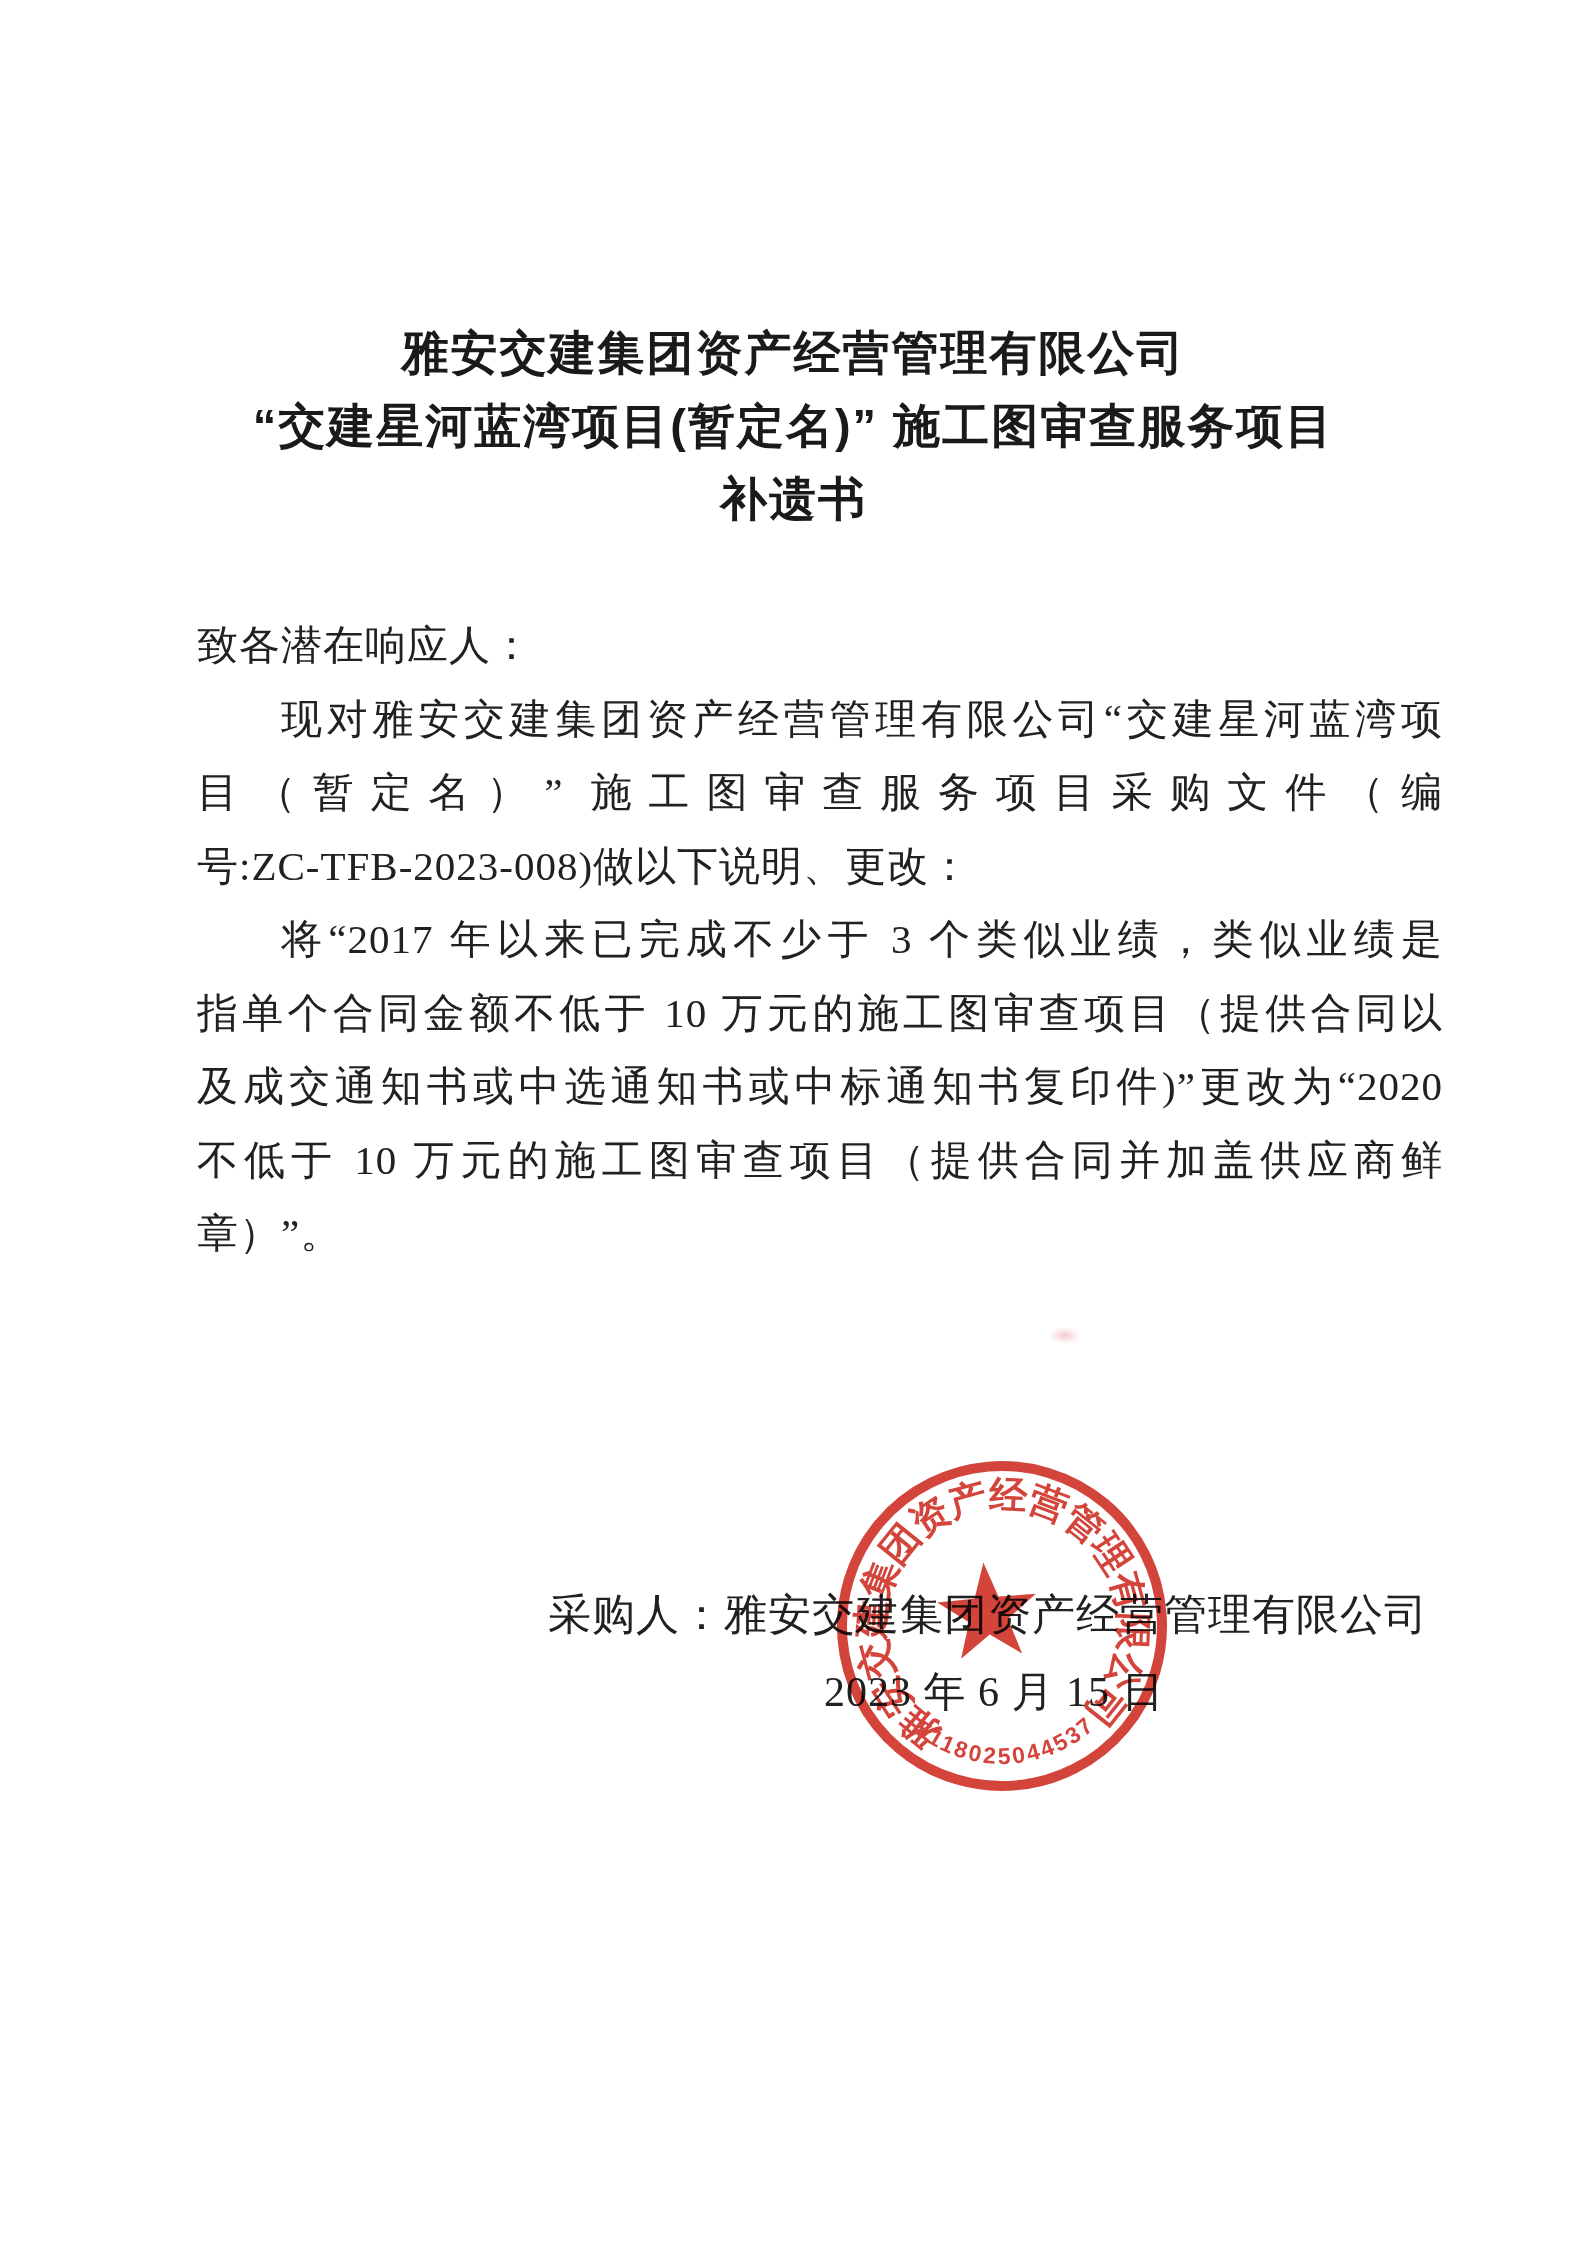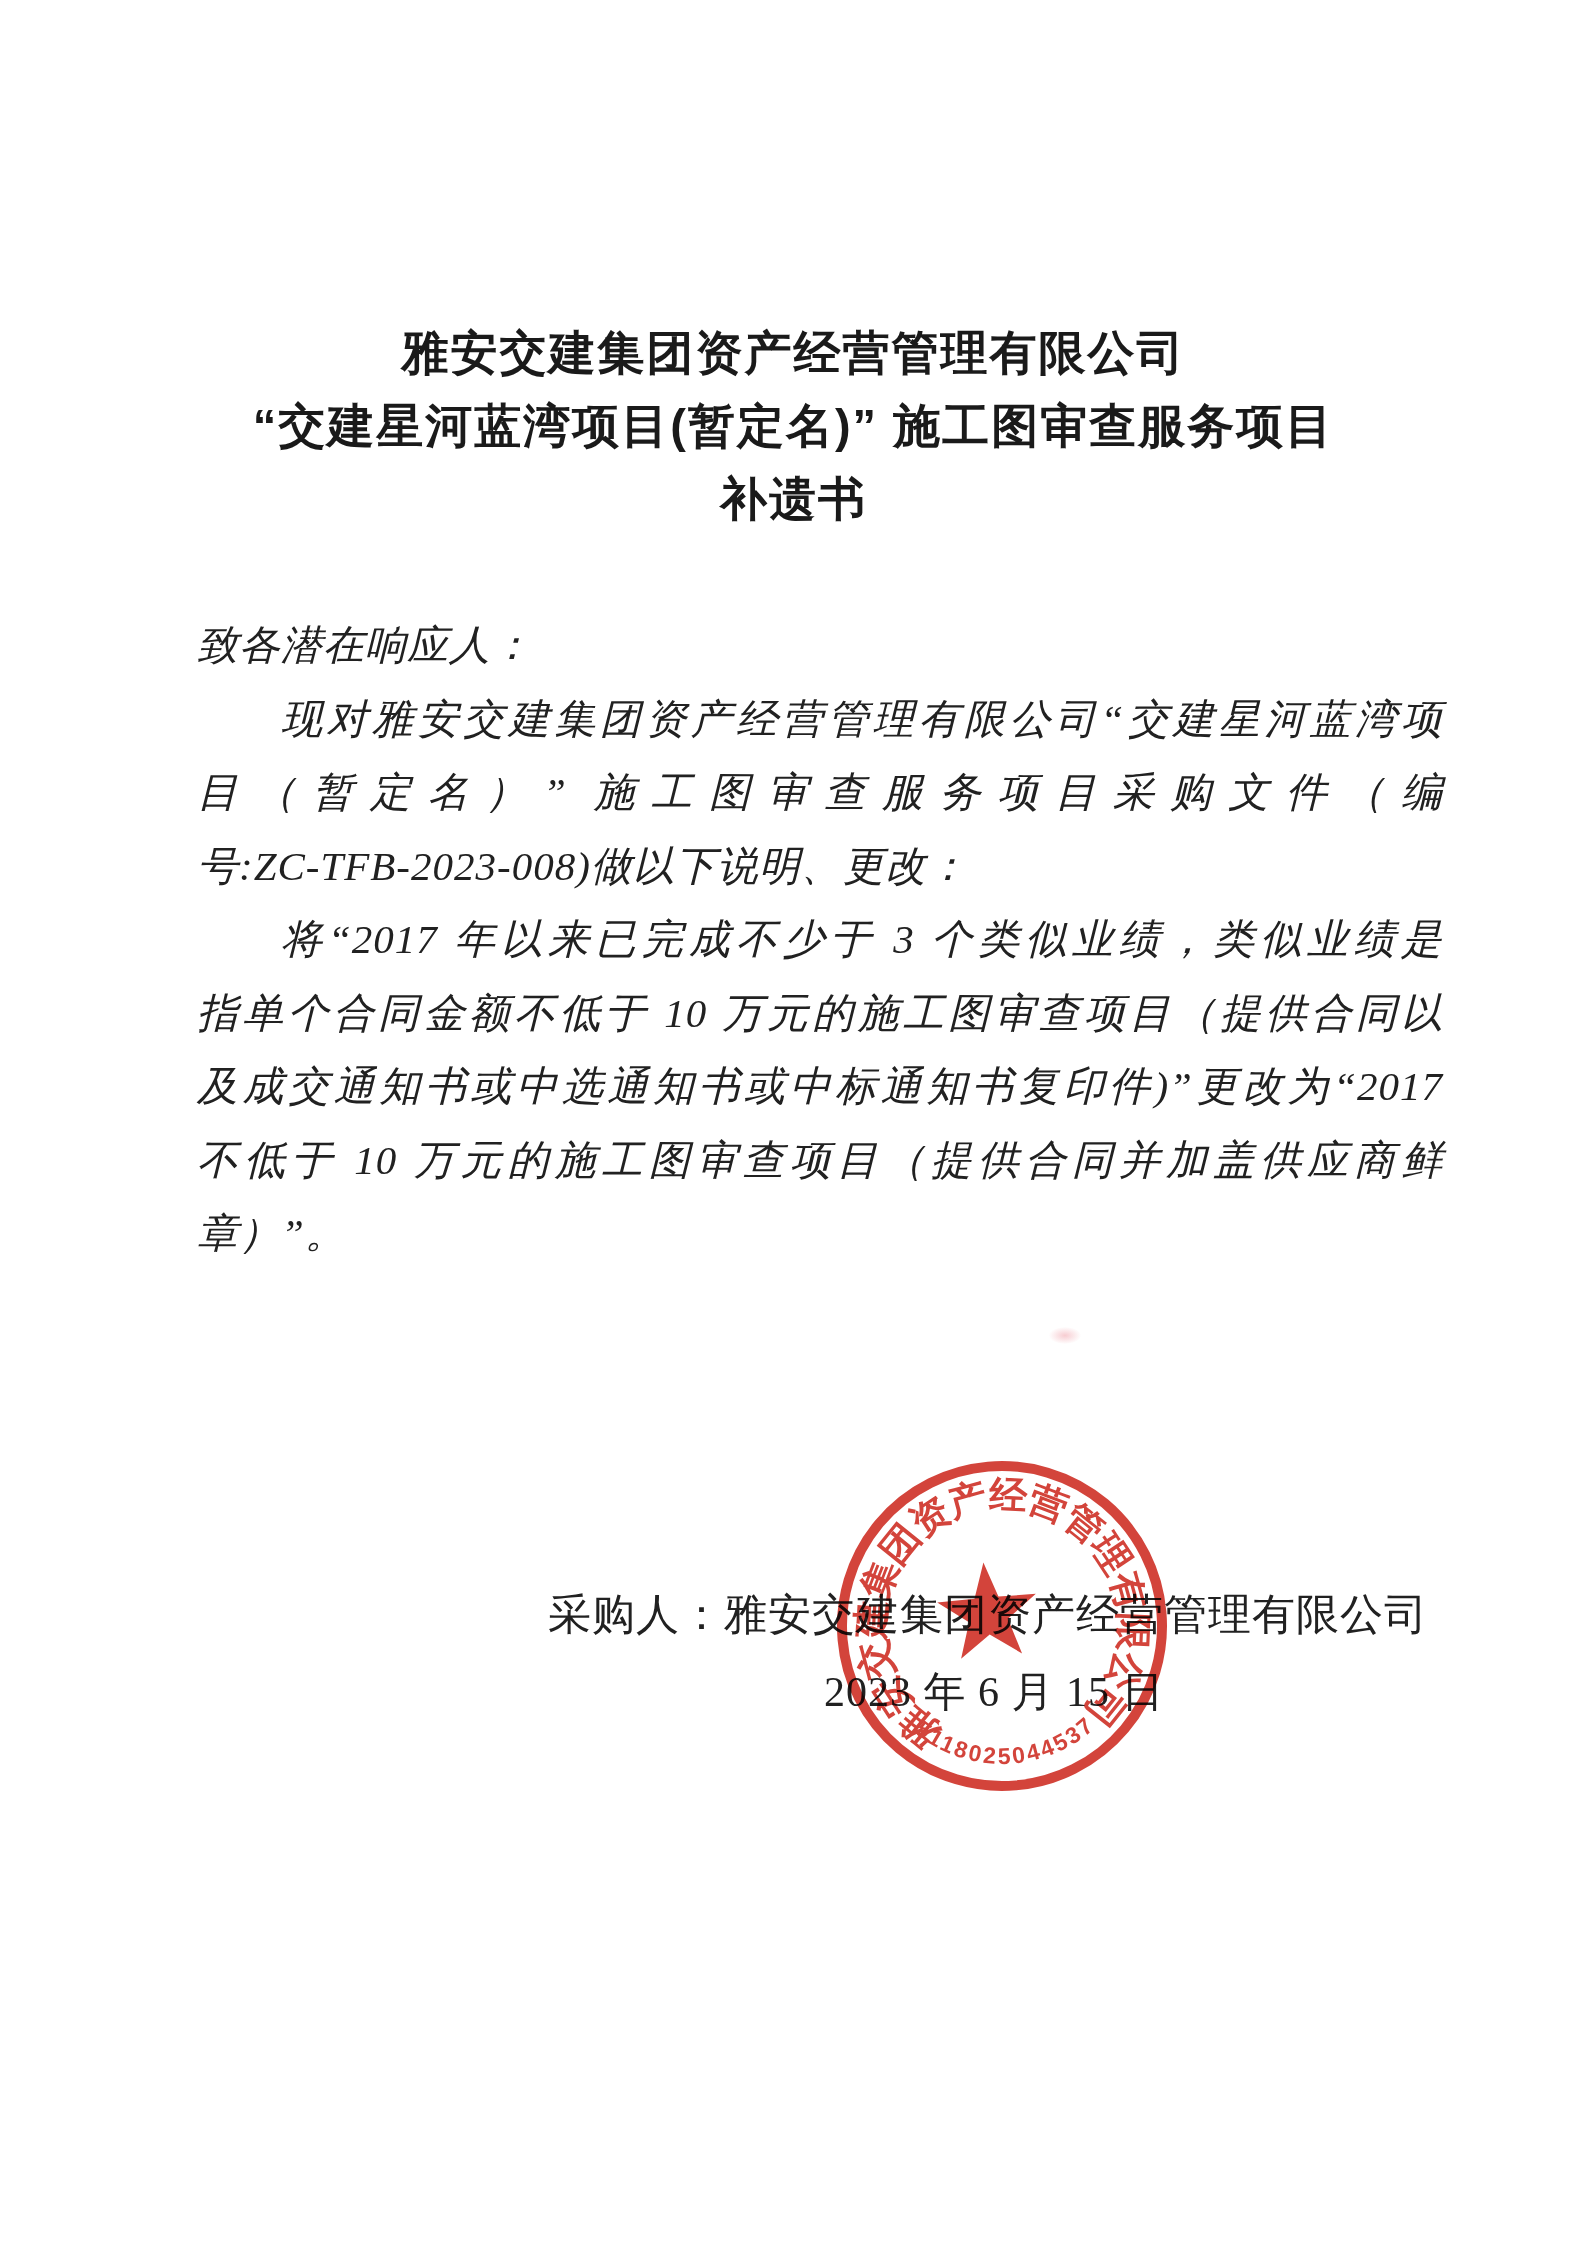--- a/index.html
+++ b/index.html
@@ -16,21 +16,21 @@
     font-weight:700; font-size:47px; line-height:73px;
     letter-spacing:2px; color:#1a1a1a;
   }
   
   .body-block {
     position:absolute; top:581px; left:197px; width:1246px;
     font-family:"Liberation Serif","DejaVu Serif",serif;
     font-size:41px; line-height:73.5px; letter-spacing:1px;
     color:#212121;
   }
-  .line { white-space:nowrap;font-style:italic; }
+  .line { white-space:nowrap; }
   .line.fill { white-space:normal; text-align:justify; text-align-last:justify; }
   .line.indent { text-indent:84px; }
   .closing-line {
     position:absolute;
     font-family:"Liberation Serif","DejaVu Serif",serif;
     color:#212121; white-space:nowrap;
   }
   .buyer-line { top:1558px; left:548px; font-size:43px; letter-spacing:1px; }
   .date-line  { top:1636px; left:824px; font-size:42px; letter-spacing:1px; }
   
@@ -67,21 +67,21 @@
     <div>补遗书</div>
   </div>
 
   <div class="body-block">
     <div class="line">致各潜在响应人：</div>
     <div class="line fill indent">现对雅安交建集团资产经营管理有限公司“交建星河蓝湾项</div>
     <div class="line fill">目（暂定名）” 施工图审查服务项目采购文件（编</div>
     <div class="line">号:ZC-TFB-2023-008)做以下说明、更改：</div>
     <div class="line fill indent">将“2017 年以来已完成不少于 3 个类似业绩，类似业绩是</div>
     <div class="line fill">指单个合同金额不低于 10 万元的施工图审查项目（提供合同以</div>
-    <div class="line fill">及成交通知书或中选通知书或中标通知书复印件)”更改为“2017</div>
+    <div class="line fill">及成交通知书或中选通知书或中标通知书复印件)”更改为“2020</div>
     <div class="line fill">不低于 10 万元的施工图审查项目（提供合同并加盖供应商鲜</div>
     <div class="line">章）”。</div>
   </div>
 
   <div class="closing-line buyer-line">采购人：雅安交建集团资产经营管理有限公司</div>
   <div class="closing-line date-line">2023 年 6 月 15 日</div>
 
   <div class="artifact"></div>
 
   <div class="seal">

